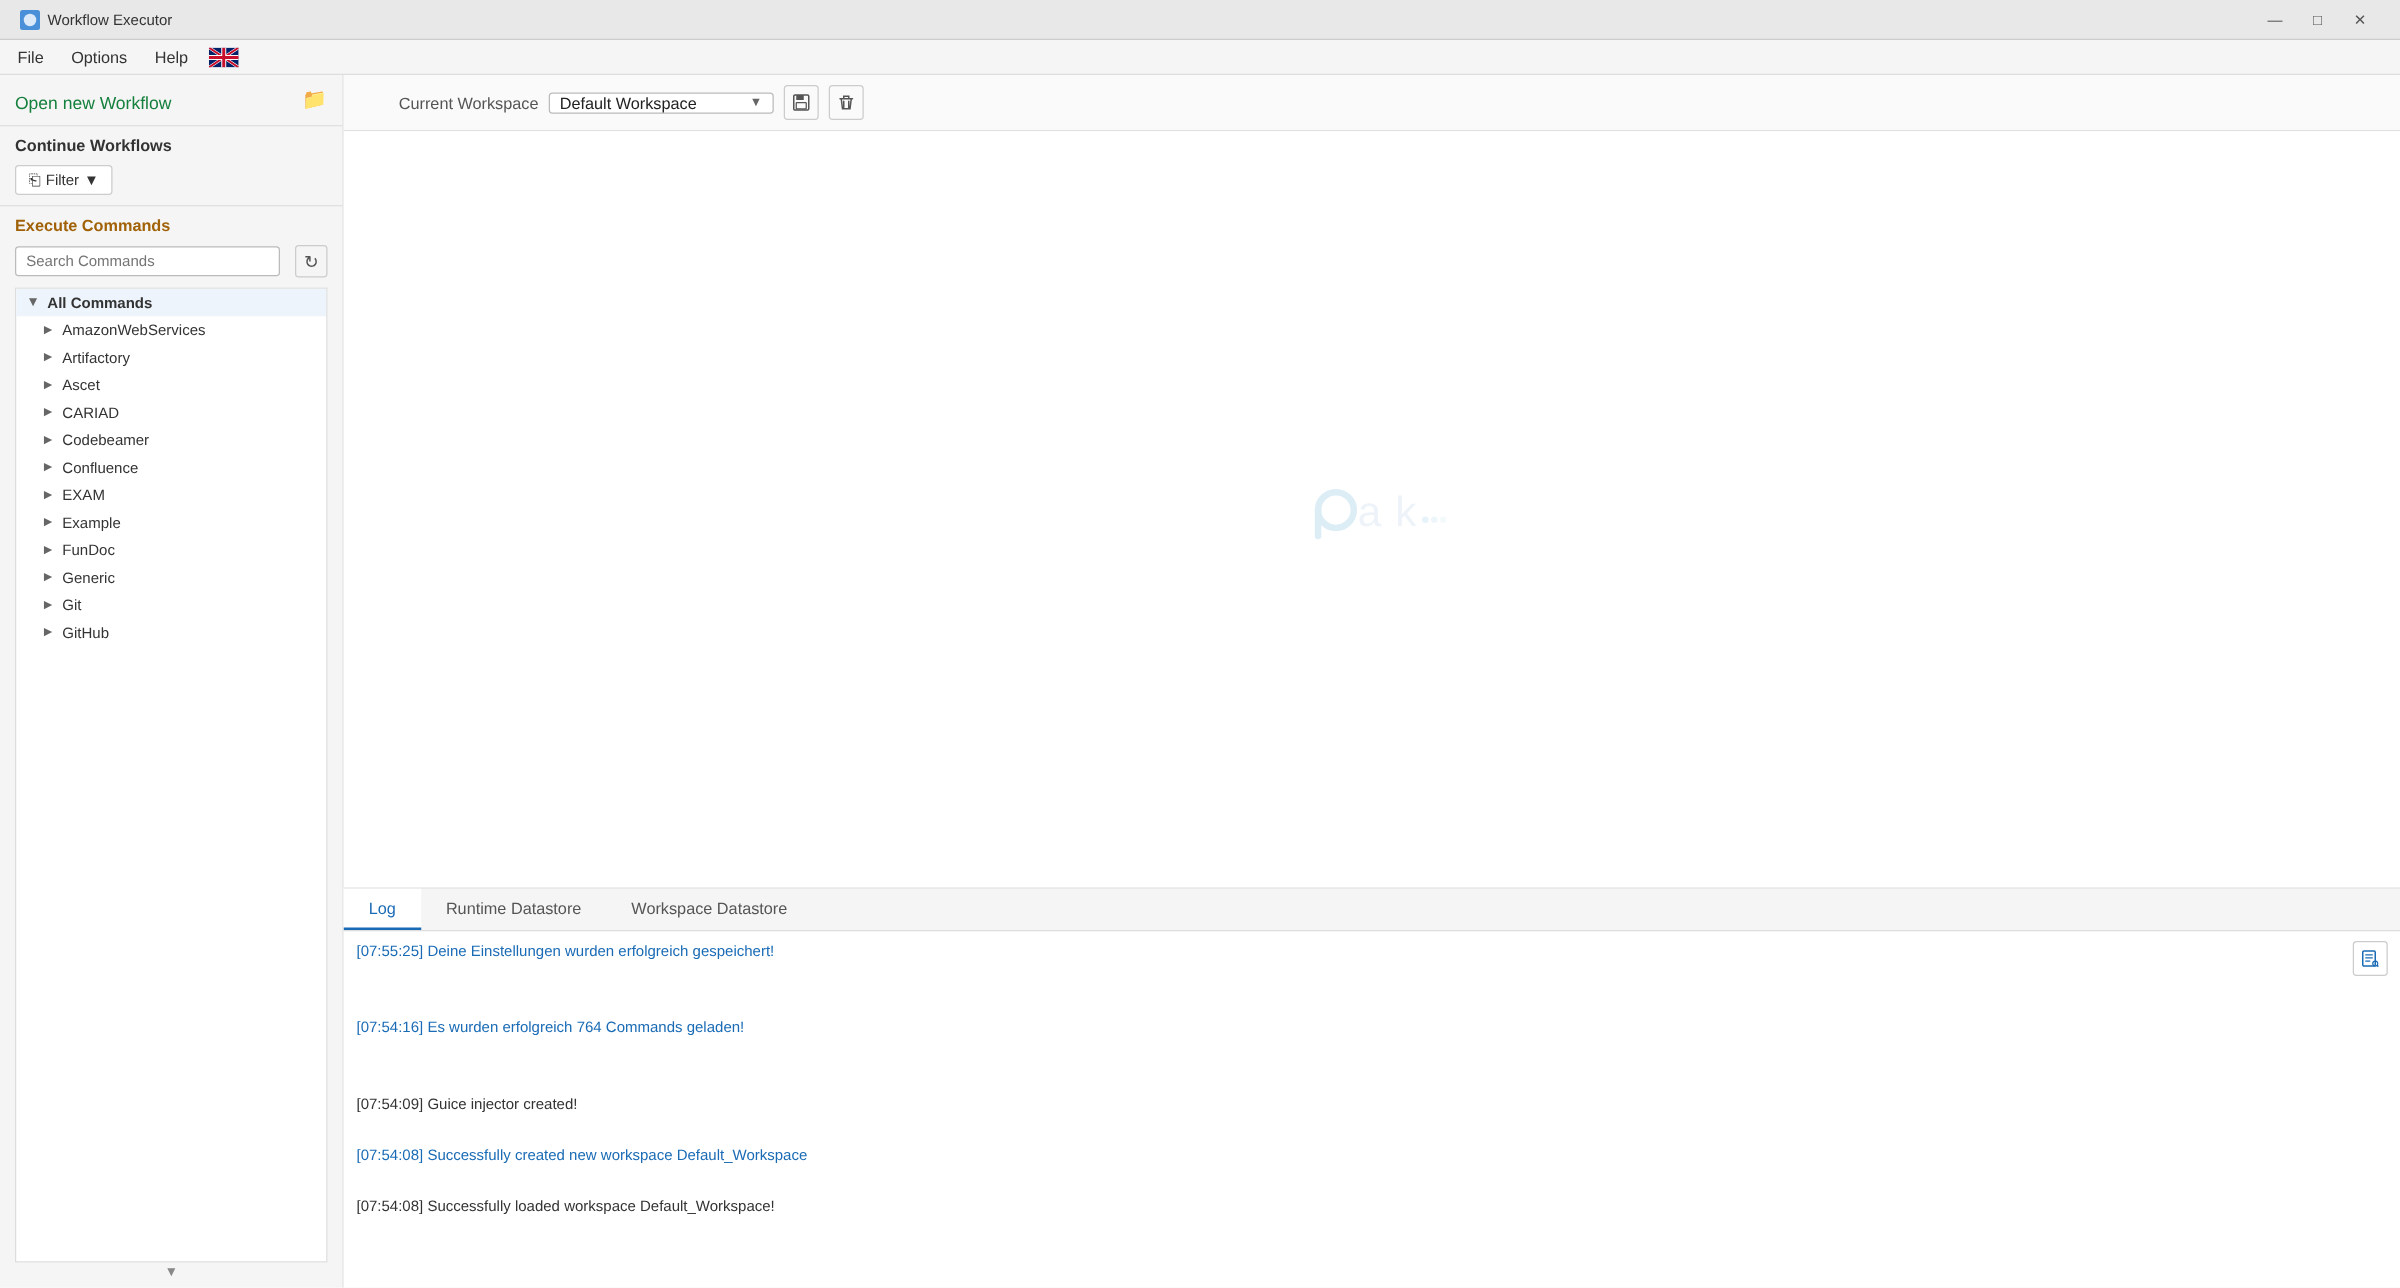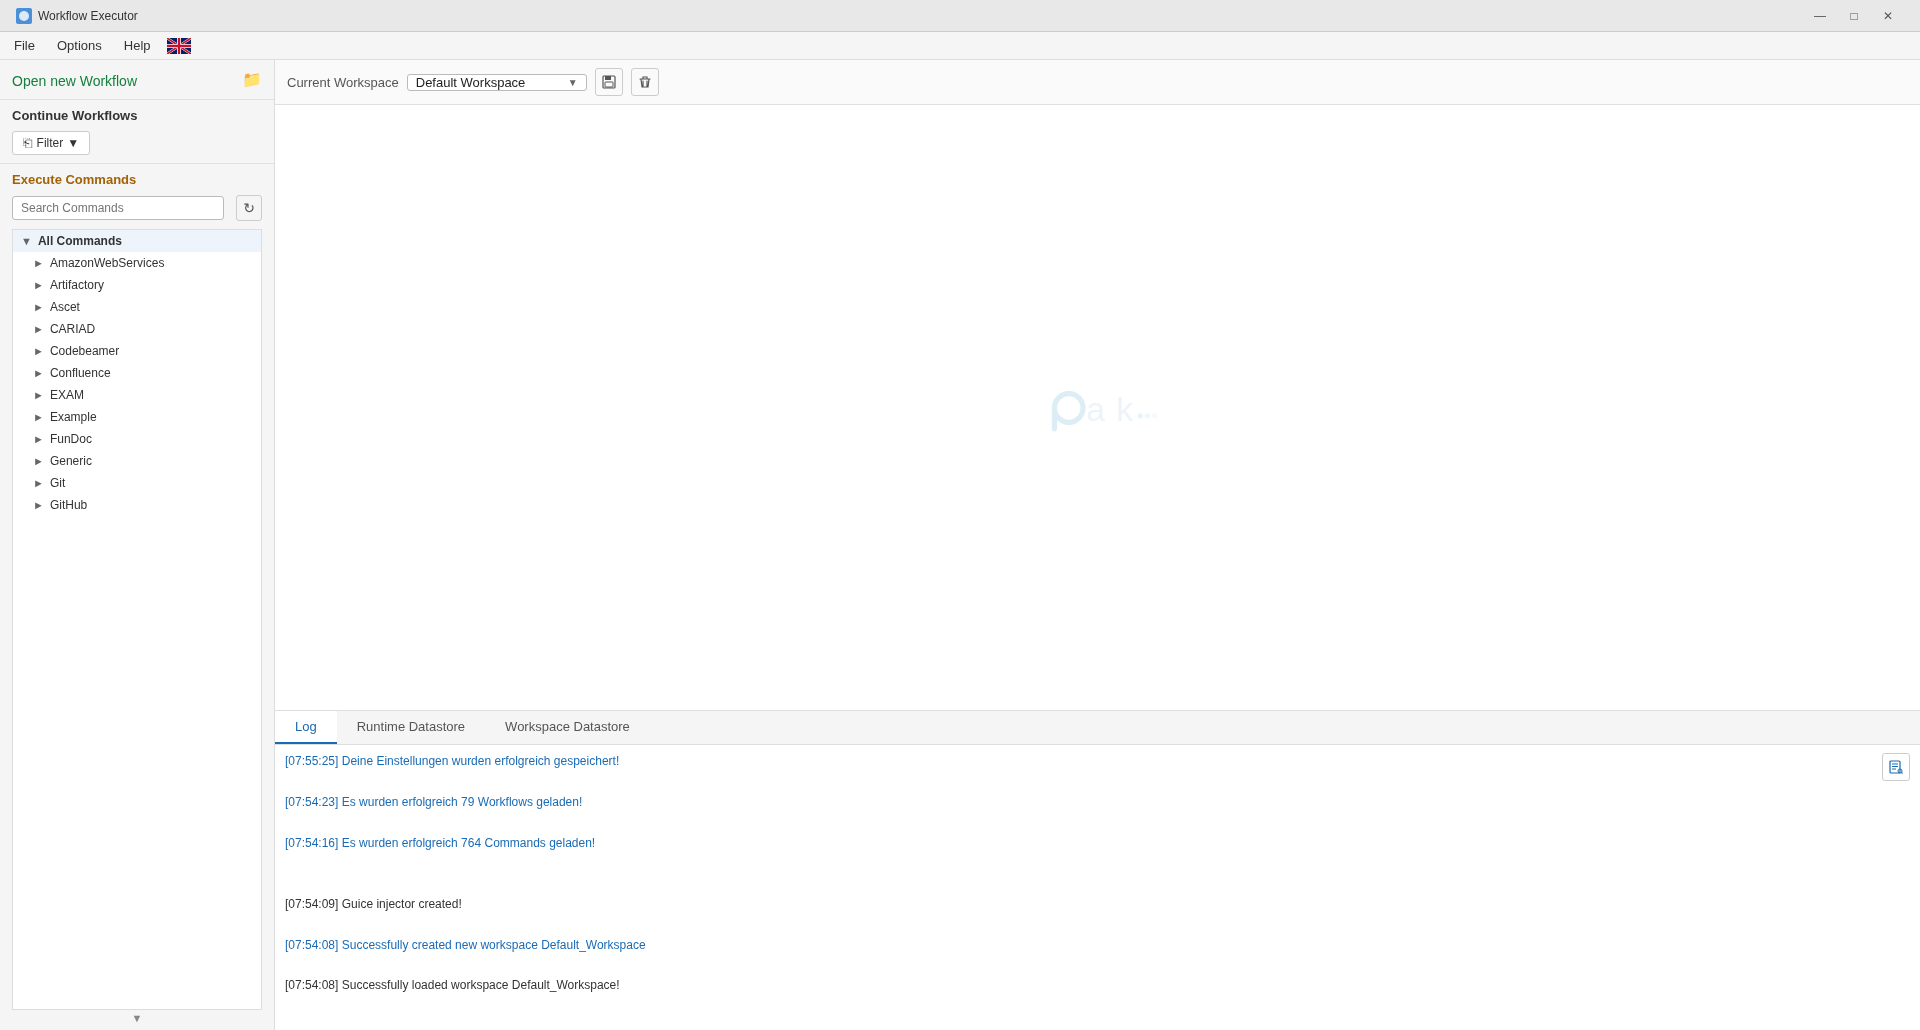--- a/index.html
+++ b/index.html
@@ -78,21 +78,21 @@
     .commands-tree::-webkit-scrollbar-thumb { background: #bbb; border-radius: 4px; }
 
     
     .content-area { flex: 1; display: flex; flex-direction: column; background: white; }
 
     
     .toolbar {
       display: flex; align-items: center; padding: 8px 12px;
       border-bottom: 1px solid #e0e0e0; background: #fafafa; gap: 8px;
     }
-    .toolbar-label { font-size: 13px; color: #555; }
+    .toolbar-label { font-size: 13px; color: #555; margin-left: 32px; }
     .workspace-select {
       display: flex; align-items: center; gap: 4px;
       border: 1px solid #bbb; border-radius: 3px; padding: 0 8px;
       background: white; cursor: pointer; min-width: 180px;
     }
     .workspace-select-text { font-size: 13px; font-weight: 500; color: #222; flex: 1; }
     .dropdown-arrow { font-size: 10px; color: #666; }
     .toolbar-icon-btn {
       width: 28px; height: 28px; background: none; border: 1px solid #ccc;
       border-radius: 3px; cursor: pointer; display: flex; align-items: center; justify-content: center;
@@ -325,21 +325,21 @@
             <rect x="1" y="1" width="10" height="12" rx="1" fill="none" stroke="currentColor" stroke-width="1.2"></rect>
             <line x1="3" y1="4" x2="9" y2="4" stroke="currentColor" stroke-width="1"></line>
             <line x1="3" y1="6.5" x2="9" y2="6.5" stroke="currentColor" stroke-width="1"></line>
             <line x1="3" y1="9" x2="7" y2="9" stroke="currentColor" stroke-width="1"></line>
             <circle cx="11" cy="11" r="2" fill="none" stroke="currentColor" stroke-width="1"></circle>
             <line x1="12.4" y1="12.4" x2="13.5" y2="13.5" stroke="currentColor" stroke-width="1.2"></line>
           </svg>
         </button>
 
         <span class="log-entry log-blue">[07:55:25] Deine Einstellungen wurden erfolgreich gespeichert!</span><br>
-        <span class="log-entry log-blue">[07:54:23] Es wurden erfolgreich 79 Workflows geladen!</span><br>
+        <br>
         <span class="log-entry log-blue">[07:54:16] Es wurden erfolgreich 764 Commands geladen!</span><br>
         <br>
         <span class="log-entry log-black">[07:54:09] Guice injector created!</span><br>
         <span class="log-entry log-blue">[07:54:08] Successfully created new workspace Default_Workspace</span><br>
         <span class="log-entry log-black">[07:54:08] Successfully loaded workspace Default_Workspace!</span><br>
         <br>
         <br>
       </div>
     </div>
 

